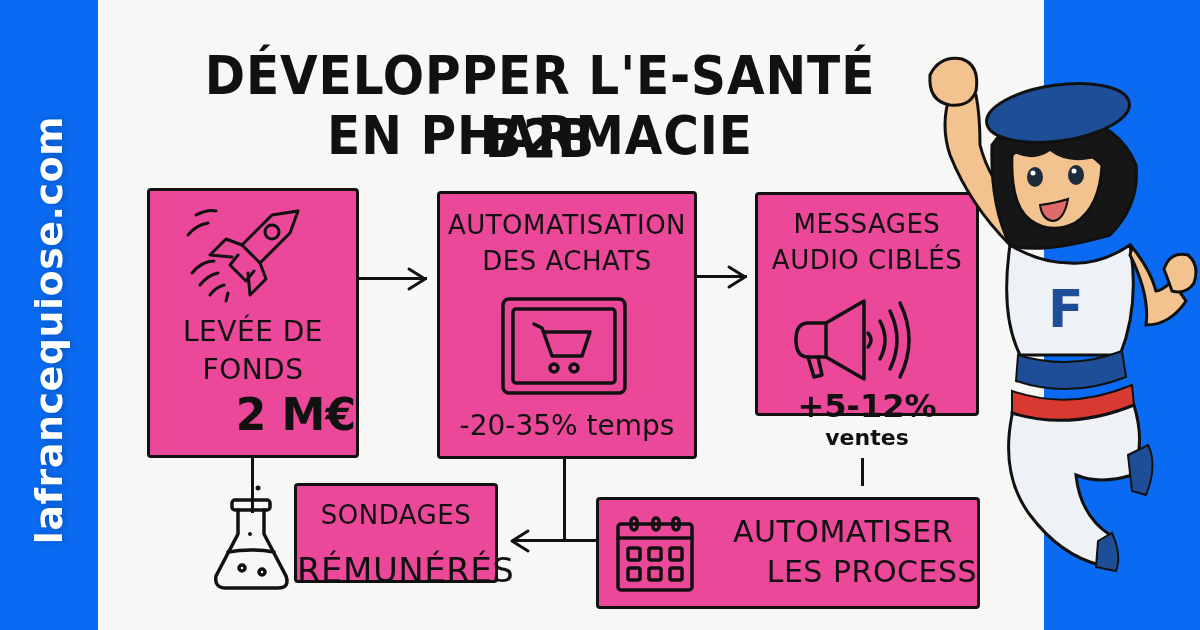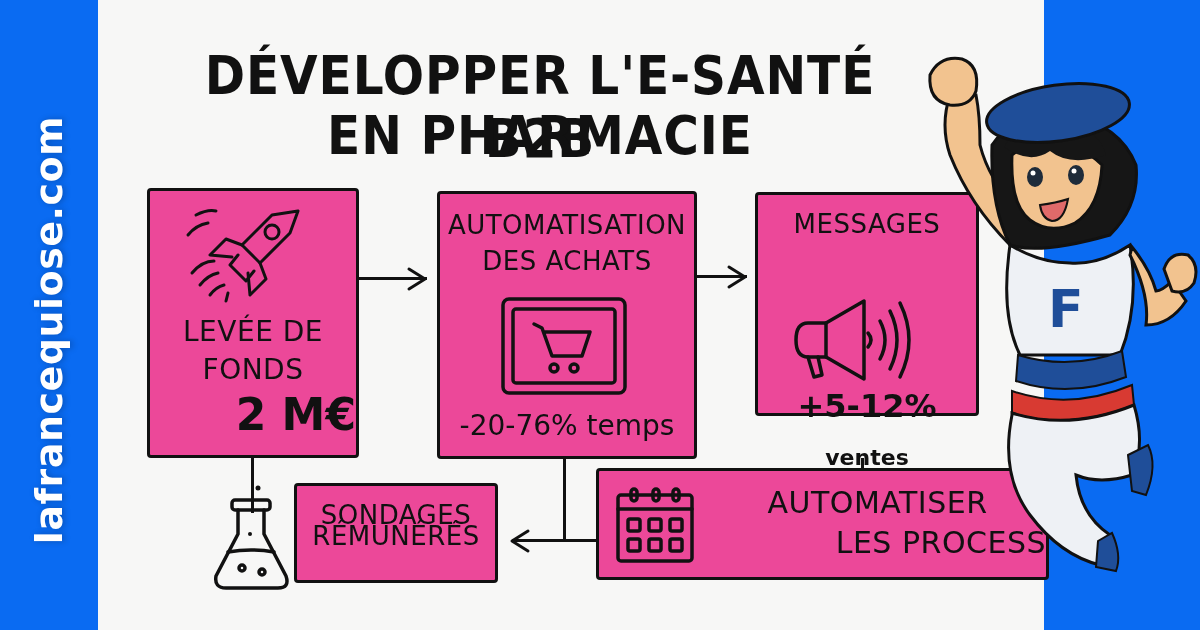--- a/index.html
+++ b/index.html
@@ -93,58 +93,59 @@
   <div class="box-text caps" style="top:52px;font-size:26px;">DES ACHATS</div>
   <svg style="left:60px;top:102px;" width="130" height="102" viewBox="0 0 130 102">
     <g fill="none" stroke="#111" stroke-width="3.5" stroke-linejoin="round" stroke-linecap="round">
       <rect x="3" y="3" width="122" height="94" rx="6"></rect>
       <rect x="13" y="13" width="102" height="74" rx="3"></rect>
       <path d="M34 28 L42 32 L52 60 L82 60 L90 36 L44 36"></path>
       <circle cx="54" cy="72" r="4"></circle>
       <circle cx="74" cy="72" r="4"></circle>
     </g>
   </svg>
-  <div class="box-text" style="top:215px;font-size:28px;">-20-76% temps</div>
+  <div class="box-text" style="top:215px;font-size:28px;">-20-35% temps</div>
 </div>
 
 <div class="box" style="left:755px;top:192px;width:224px;height:224px;">
   <div class="box-text caps" style="top:14px;font-size:26px;">MESSAGES</div>
+  <div class="box-text caps" style="top:50px;font-size:26px;">AUDIO CIBLÉS</div>
   <svg style="left:28px;top:100px;" width="140" height="90" viewBox="0 0 140 90">
     <g fill="none" stroke="#111" stroke-width="3.5" stroke-linejoin="round" stroke-linecap="round">
       <path d="M22 28 L40 28 L40 62 L22 62 Q10 62 10 45 Q10 28 22 28 Z"></path>
       <path d="M40 28 L78 6 L78 84 L40 62"></path>
       <path d="M22 62 L28 82 L36 80 L32 62"></path>
       <path d="M82 38 Q88 45 82 52"></path>
       <path d="M94 26 Q104 45 94 64"></path>
       <path d="M104 16 Q118 45 104 74"></path>
       <path d="M114 8 Q132 45 114 82"></path>
     </g>
   </svg>
   <div class="box-text" style="top:192px;font-size:32px;font-weight:bold;">+5-12%</div>
-  <div class="box-text" style="top:230px;font-size:22px;font-weight:bold;margin-top:20px;">ventes</div>
+  <div class="box-text" style="top:230px;font-size:22px;font-weight:bold;">ventes</div>
 </div>
 
 <svg style="left:210px;top:478px;" width="82" height="120" viewBox="0 0 82 120">
   <g fill="none" stroke="#111" stroke-width="3.5" stroke-linejoin="round" stroke-linecap="round">
     <rect x="22" y="22" width="38" height="10" rx="3"></rect>
     <path d="M28 32 L28 56 L6 98 Q4 110 16 110 L68 110 Q80 110 76 98 L54 56 L54 32"></path>
     <path d="M18 74 Q41 70 64 74"></path>
     <circle cx="32" cy="90" r="3"></circle>
     <circle cx="52" cy="94" r="3"></circle>
   </g>
   <circle cx="48" cy="10" r="2.5" fill="#111"></circle>
   <circle cx="40" cy="56" r="2" fill="#111"></circle>
 </svg>
 
 <div class="box" style="left:294px;top:483px;width:204px;height:100px;">
   <div class="box-text caps" style="top:14px;font-size:26px;">SONDAGES</div>
-  <div class="box-text caps" style="top:35px;font-size:26px;">RÉMUNÉRÉS</div>
+  <div class="box-text caps" style="top:64px;font-size:34px;">RÉMUNÉRÉS</div>
 </div>
 
-<div class="box" style="left:596px;top:468px;width:453px;height:112px;">
+<div class="box" style="left:596px;top:497px;width:384px;height:112px;">
   <svg style="left:16px;top:14px;" width="82" height="80" viewBox="0 0 82 80">
     <g fill="none" stroke="#111" stroke-width="3.5" stroke-linejoin="round" stroke-linecap="round">
       <rect x="3" y="10" width="74" height="66" rx="3"></rect>
       <line x1="3" y1="24" x2="77" y2="24"></line>
       <rect x="16" y="4" width="6" height="12" rx="3"></rect>
       <rect x="38" y="4" width="6" height="12" rx="3"></rect>
       <rect x="58" y="4" width="6" height="12" rx="3"></rect>
       <rect x="13" y="34" width="12" height="12" rx="2"></rect>
       <rect x="34" y="34" width="12" height="12" rx="2"></rect>
       <rect x="55" y="34" width="12" height="12" rx="2"></rect>

